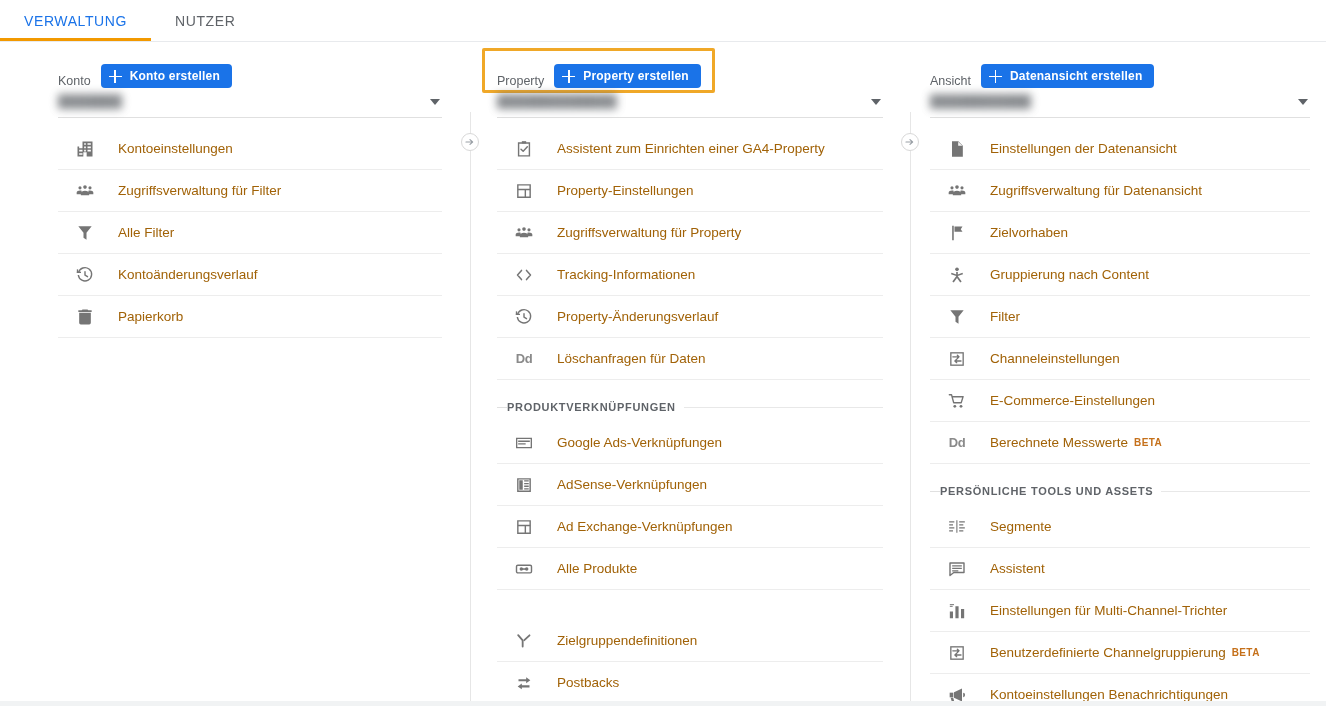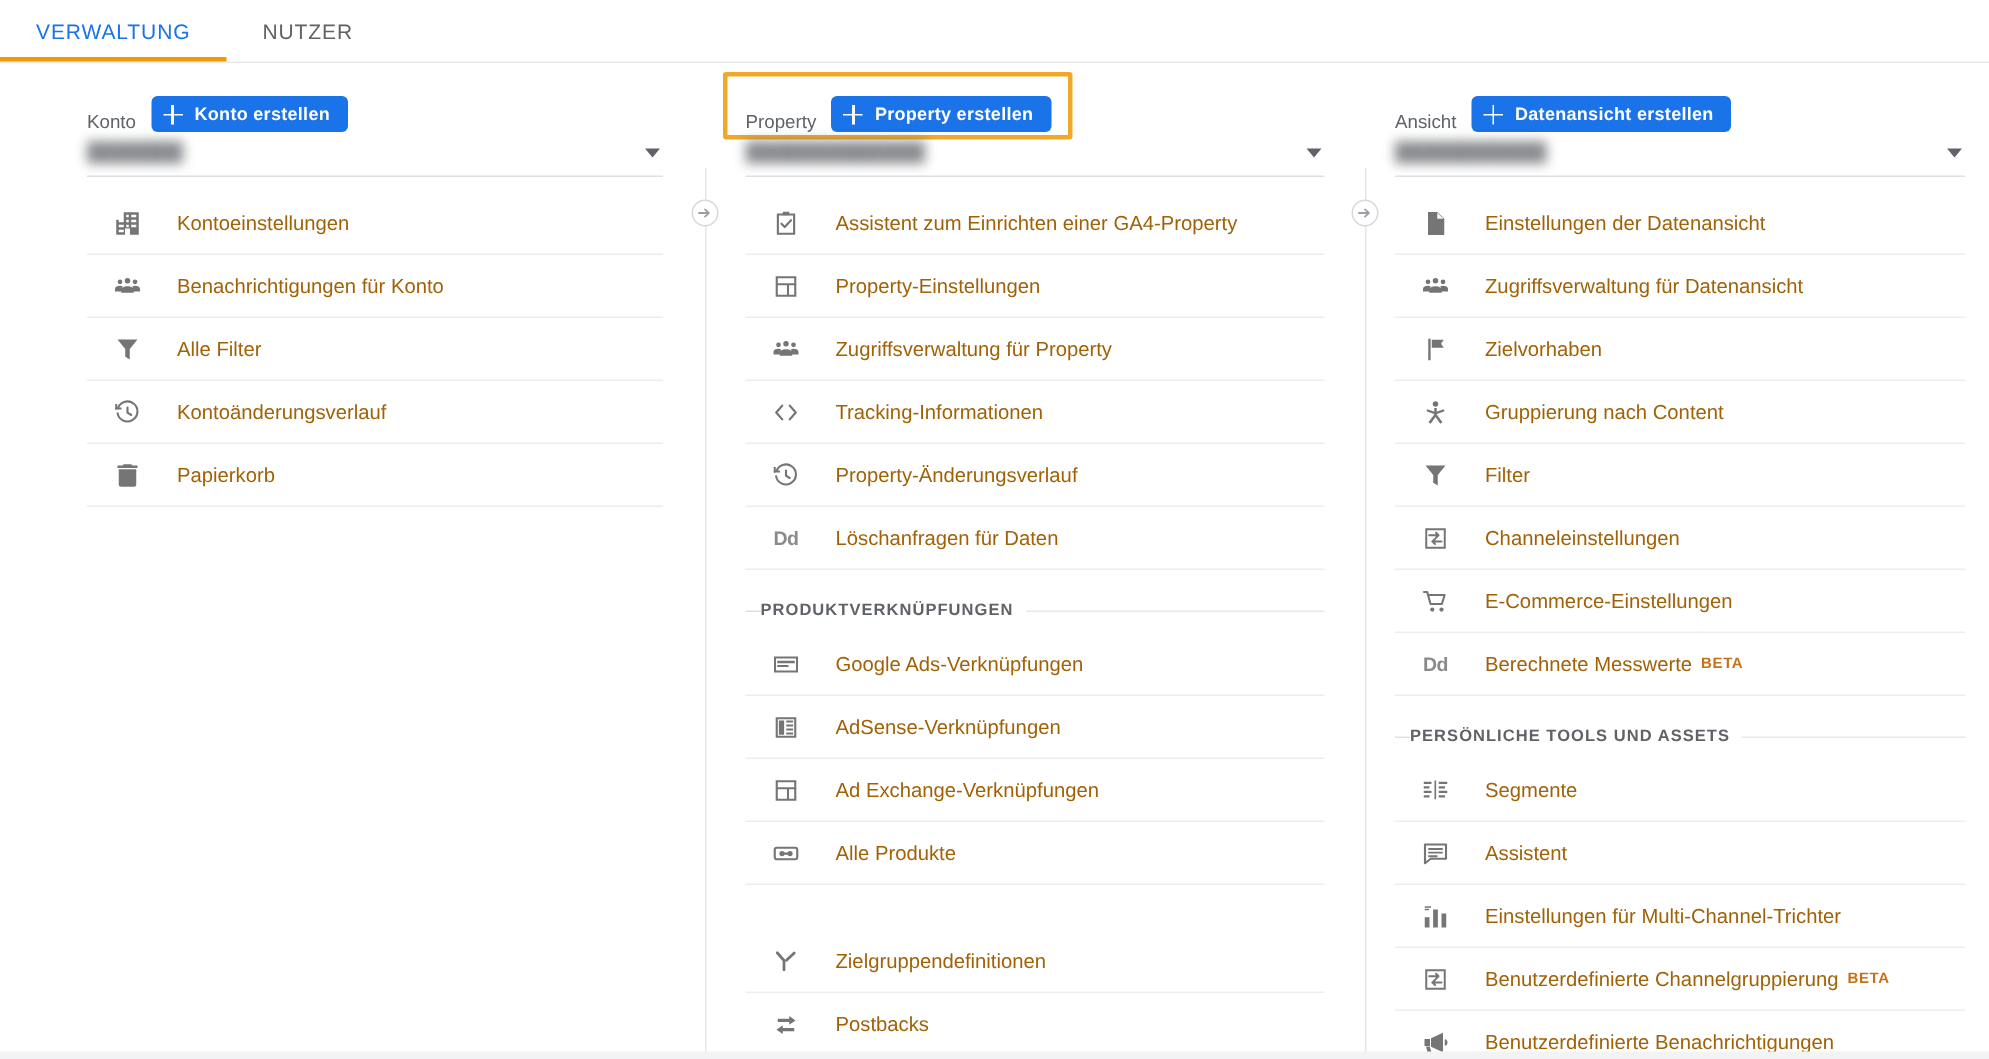--- a/index.html
+++ b/index.html
@@ -190,21 +190,21 @@
                 </svg>
               </span>
               <span class="lbl">Kontoeinstellungen</span>
             </div>
             <div class="menu-item">
               <span class="ic">
                 <svg width="20" height="20" viewBox="0 0 24 24">
                   <path fill="#757575" d="M12 9.5a2.2 2.2 0 100-4.4 2.2 2.2 0 000 4.4zm-6 .6a1.9 1.9 0 100-3.8 1.9 1.9 0 000 3.8zm12 0a1.9 1.9 0 100-3.8 1.9 1.9 0 000 3.8zM6 11.4c-2.1 0-4 1-4 2.3V16h5.2v-1.5c0-.9.4-1.8 1.1-2.5-.7-.4-1.5-.6-2.3-.6zm12 0c-.8 0-1.6.2-2.3.6.7.7 1.1 1.6 1.1 2.5V16H22v-2.3c0-1.3-1.9-2.3-4-2.3zm-6 .3c-2.7 0-5 1.2-5 2.8V17h10v-2.5c0-1.6-2.3-2.8-5-2.8z"></path>
                 </svg>
               </span>
-              <span class="lbl">Benachrichtigungen für Konto</span>
+              <span class="lbl">Zugriffsverwaltung für Filter</span>
             </div>
             <div class="menu-item">
               <span class="ic">
                 <svg width="20" height="20" viewBox="0 0 24 24">
                   <path fill="#757575" d="M4 4h16l-6.2 7.6V20l-3.6-2.2v-6.2L4 4z"></path>
                 </svg>
               </span>
               <span class="lbl">Alle Filter</span>
             </div>
             <div class="menu-item">
@@ -494,21 +494,21 @@
             </div>
             <div class="menu-item">
               <span class="ic">
                 <svg width="20" height="20" viewBox="0 0 24 24">
                   <path fill="#757575" d="M3.2 9.2h4.4v5.6H3.2z"></path>
                   <path fill="#757575" d="M8.4 8.6l9.6-4.4v15.6l-9.6-4.4z"></path>
                   <path fill="#757575" d="M19.4 9.4c1.4 0 2.2 1.1 2.2 2.6s-.8 2.6-2.2 2.6z"></path>
                   <path fill="#757575" d="M4.4 15.2h3l1.5 5.2-2.9.6z"></path>
                 </svg>
               </span>
-              <span class="lbl">Benutzerdefinierte Benachrichtigungen</span>
+              <span class="lbl">Kontoeinstellungen Benachrichtigungen</span>
             </div>
           </div>
       </div>
     </div>
   </div>
 
   <div class="divider" style="left:470px; top:112px; height:594px;"></div>
   <div class="div-arrow" style="left:461px; top:133px;">
     <svg width="10" height="10" viewBox="0 0 10 10">
       <path d="M1 5 H7.2 M5 2.6 L7.6 5 L5 7.4" stroke="#9aa0a6" stroke-width="1.2" fill="none" stroke-linecap="round" stroke-linejoin="round"></path>

